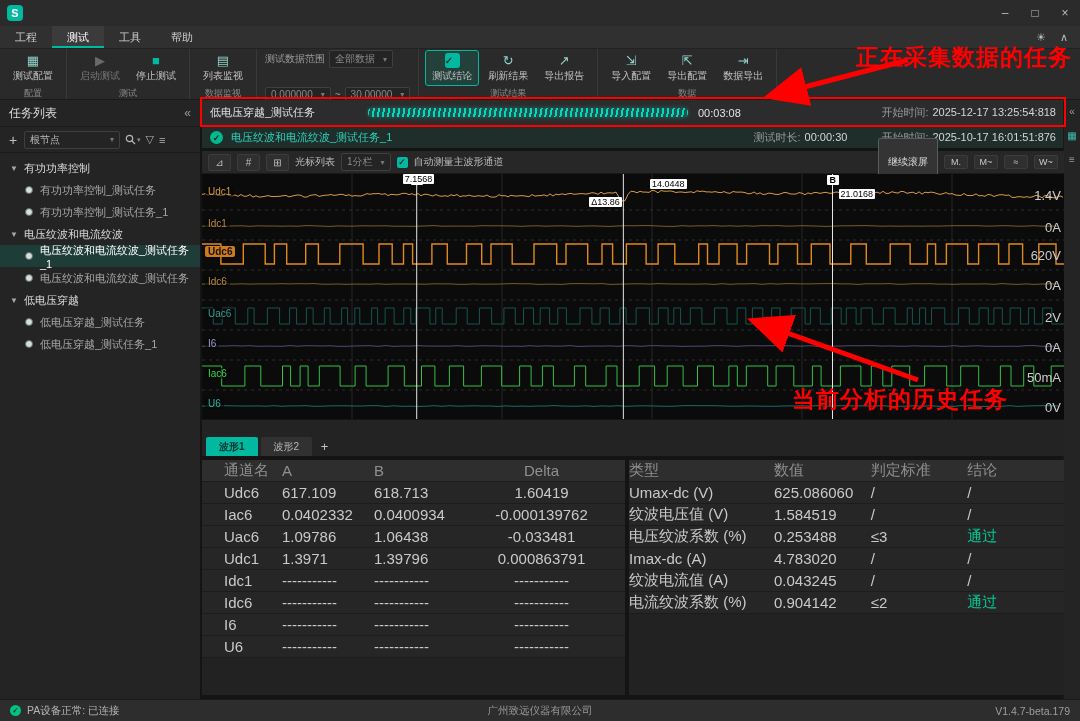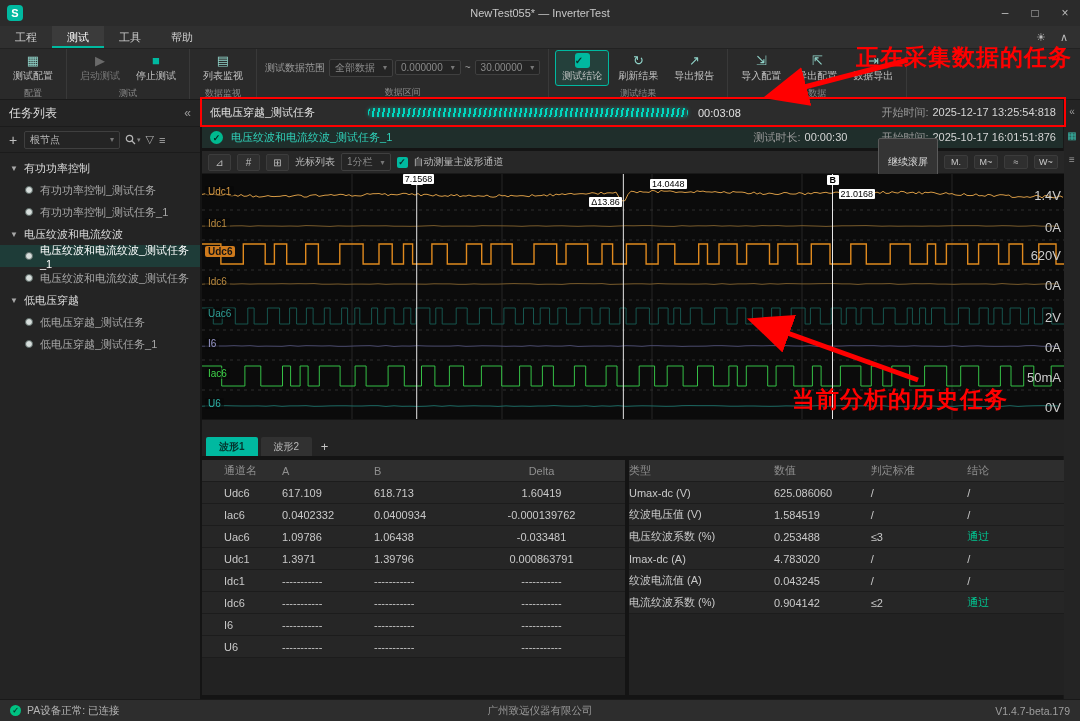--- a/index.html
+++ b/index.html
@@ -24,21 +24,21 @@
   .tb-group{display:flex;flex-direction:column;border-right:1px solid #393939;}
   .tb-content{flex:1;display:flex;align-items:center;padding:1px 6px;gap:2px;}
   .tb-caption{height:13px;text-align:center;font-size:9px;color:#8a8a8a;line-height:12px;}
   .tool-btn{width:52px;display:flex;flex-direction:column;align-items:center;gap:1px;padding:2px 0;border-radius:3px;border:1px solid transparent;}
   .tool-btn .ticon{font-size:13px;height:15px;line-height:15px;color:#8fd2c8;}
   .tool-btn .tlabel{font-size:10px;color:#c2c2c2;white-space:nowrap;}
   .tool-btn.disabled .ticon{color:#6a6a6a;}
   .tool-btn.disabled .tlabel{color:#7a7a7a;}
   .tool-btn.active{background:#24403b;border-color:#00b9a0;}
   .ticon.badge{background:#00b9a0;color:#05332c;width:15px;border-radius:3px;font-size:10px;font-weight:bold;}
-  .range-col{display:flex;flex-direction:row;gap:2px;padding:0 2px;}
+  .range-col{display:flex;flex-direction:column;gap:19px;padding:0 2px;}
   .range-row{display:flex;align-items:center;gap:4px;font-size:10px;color:#9a9a9a;}
   .mini-select{background:#242424;border:1px solid #3f3f3f;color:#8a8a8a;font-size:10px;padding:1px 5px;display:flex;gap:8px;align-items:center;border-radius:2px;}
   .mini-select .caret{font-size:8px;color:#777;}
 
   
   .task-row1{position:absolute;left:202px;right:16px;top:100px;height:25px;background:#2c2c2c;display:flex;align-items:center;padding:0 8px;gap:10px;}
   .task-row2{position:absolute;left:202px;right:16px;top:127px;height:21px;background:#1f2e2b;display:flex;align-items:center;padding:0 8px;gap:8px;}
   .task-name1{font-size:11px;color:#e2e2e2;width:148px;white-space:nowrap;overflow:hidden;}
   .task-name2{font-size:11px;color:#2fd0b8;white-space:nowrap;}
   .progress-dots{width:320px;height:9px;border-radius:4px;background:repeating-linear-gradient(100deg,#00d8c0 0 2px,rgba(0,216,192,.22) 2px 5px);box-shadow:0 0 4px rgba(0,216,192,.35);}
@@ -91,21 +91,21 @@
   .cursor-value{position:absolute;background:#fff;color:#000;font-size:9px;padding:0 2px;border-radius:1px;z-index:4;white-space:nowrap;}
   .wave-tabs{display:flex;align-items:flex-end;gap:3px;background:#232323;padding:2px 4px 0 4px;border-top:1px solid #151515;flex:1;}
   .wave-tab{height:19px;padding:0 13px;font-size:10px;display:flex;align-items:center;background:#313131;color:#bbb;border-radius:2px 2px 0 0;}
   .wave-tab.active{background:#00b9a0;color:#05332d;font-weight:bold;}
   .tab-add{width:19px;height:19px;display:flex;align-items:center;justify-content:center;color:#c5c5c5;font-size:13px;}
 
   
   .table-panel{position:absolute;top:460px;bottom:26px;background:#222222;overflow:hidden;}
   .left-table{left:202px;width:423px;}
   .right-table{left:629px;right:16px;}
-  .tbl-row{display:grid;height:21px;align-items:center;border-bottom:1px solid #1c1c1c;background:#262626;font-size:11px;color:#c9c9c9;}
+  .tbl-row{display:grid;height:21px;align-items:center;border-bottom:1px solid #1c1c1c;background:#262626;font-size:15px;color:#c9c9c9;}
   .tbl-row.tbl-head{background:#2e2e2e;color:#8f8f8f;}
   .cols-measure{grid-template-columns:72px 92px 92px 1fr;}
   .cols-result{grid-template-columns:1.5fr 1fr 1fr 1fr;}
   .cols-measure .c0{padding-left:22px;}
   .cols-measure .c1,.cols-measure .c2{padding-left:8px;}
   .cols-measure .c3{text-align:center;}
   .cols-result .cell{text-align:left;}
   .cell.pass{color:#00c893;}
 
   
@@ -121,21 +121,20 @@
   #annot-top{left:856px;top:42px;}
   #annot-bottom{left:792px;top:384px;}
 </style>
 </head>
 <body>
 
 <div id="app">
 
   <div class="titlebar">
     <div class="logo">S</div>
-    <div class="title-text">NewTest055* — InverterTest</div>
     <div class="win-controls">
       <div class="win-btn">–</div>
       <div class="win-btn">□</div>
       <div class="win-btn">×</div>
     </div>
   </div>
 
   <div class="menubar">
     <div class="menu-item">工程</div>
     <div class="menu-item active">测试</div>

